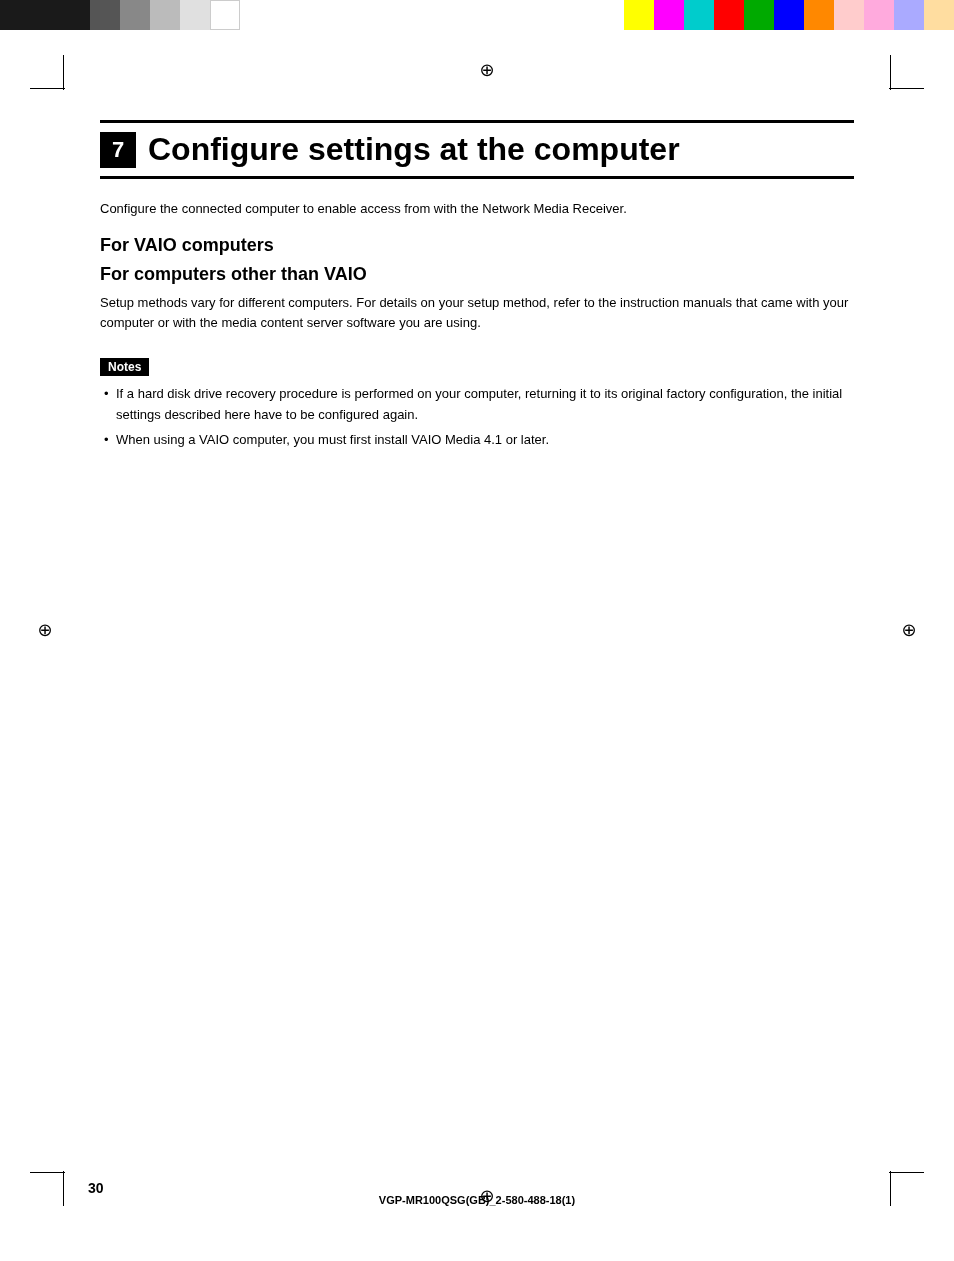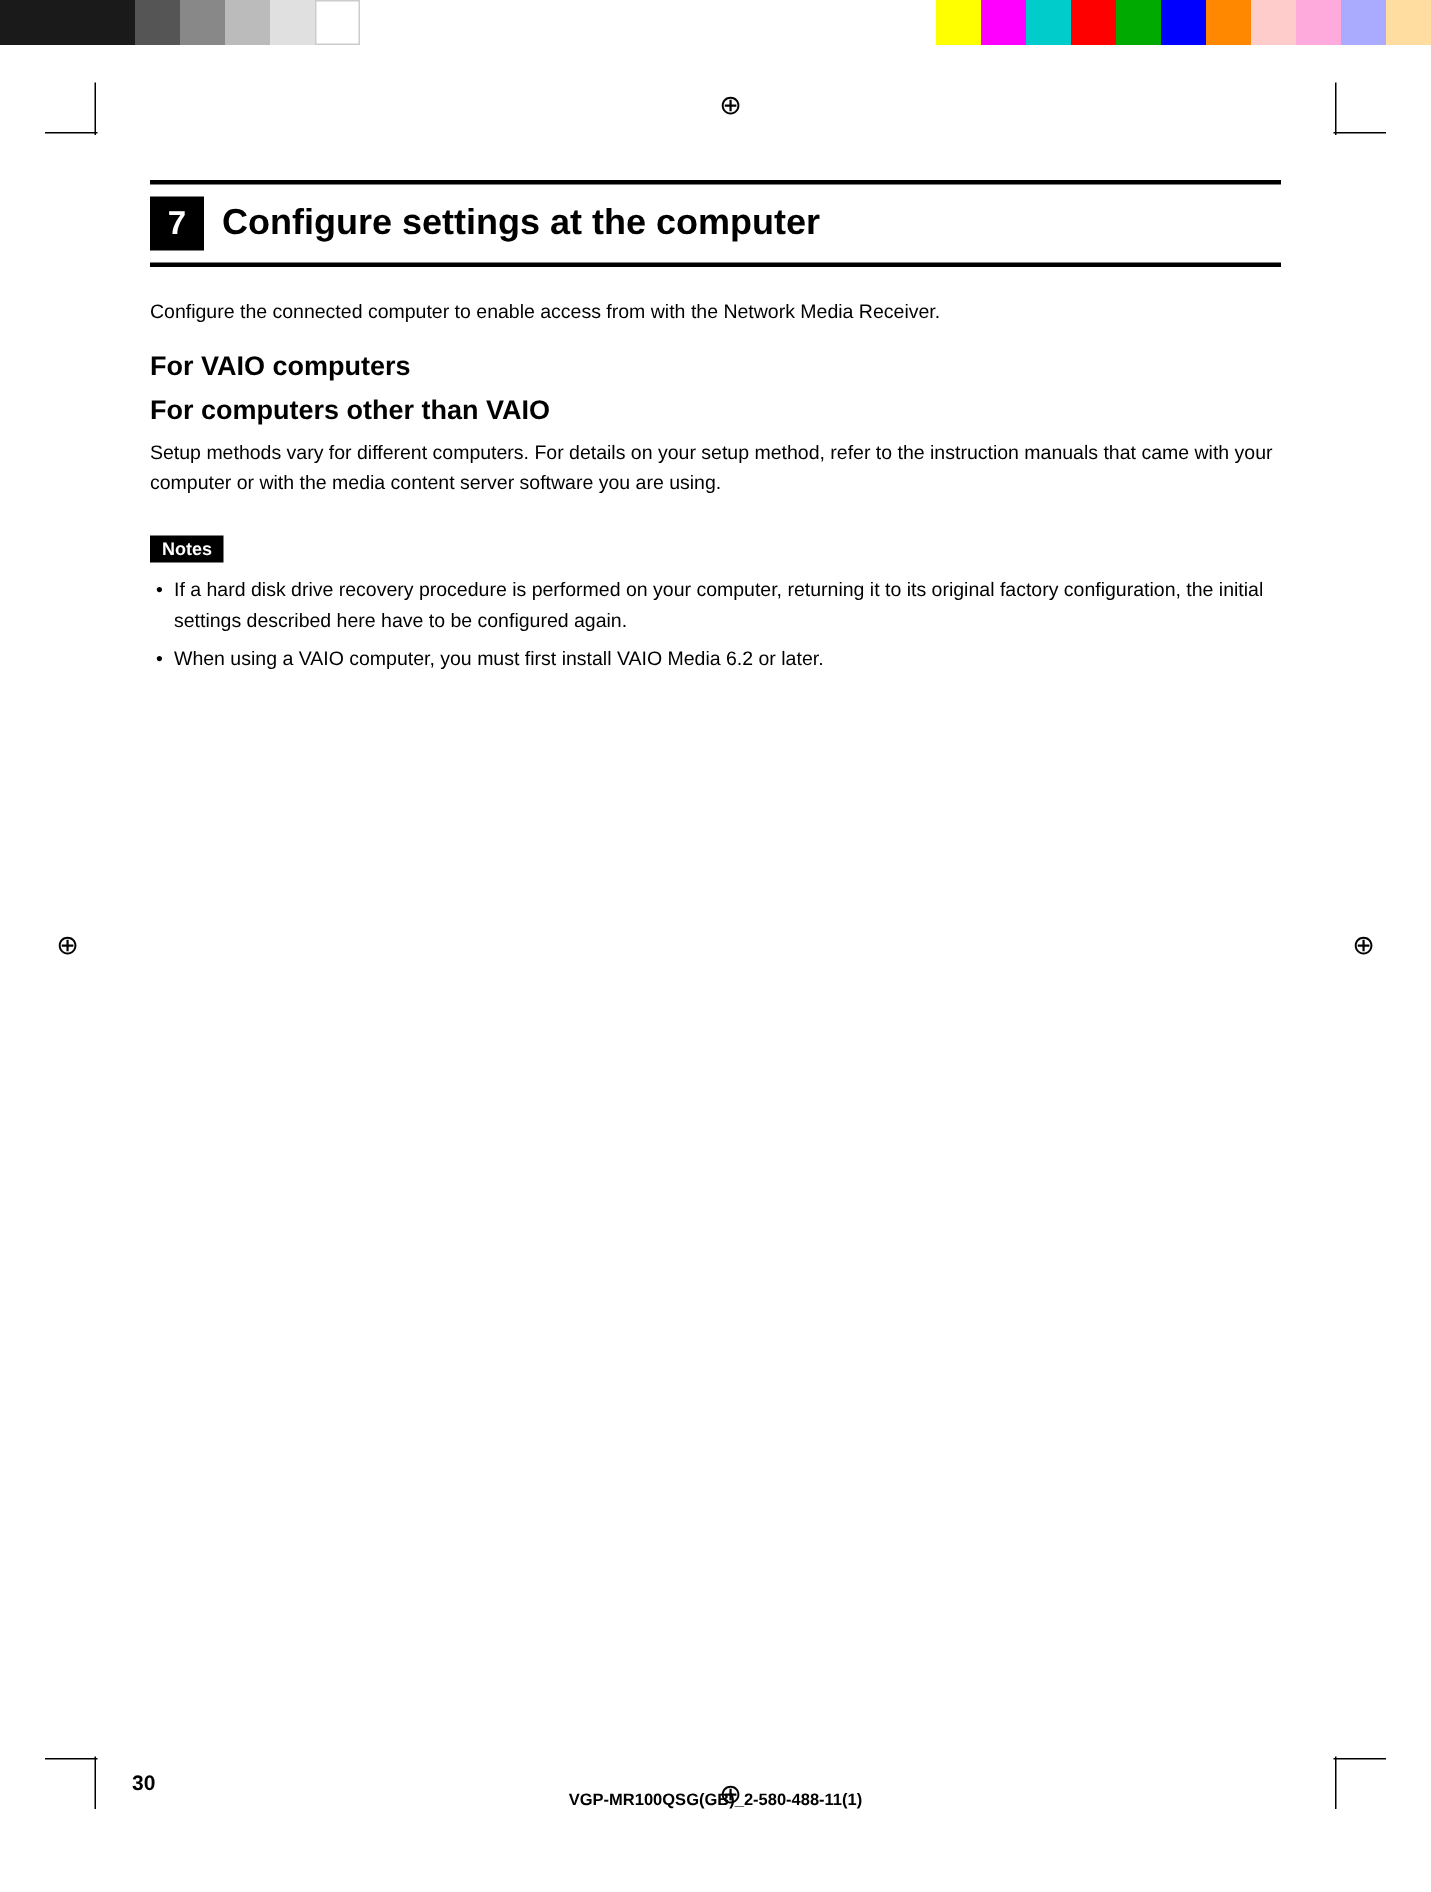--- a/index.html
+++ b/index.html
@@ -82,21 +82,21 @@
       width: 36px;
       height: 36px;
       display: flex;
       align-items: center;
       justify-content: center;
       margin-right: 12px;
       flex-shrink: 0;
     }
 
     .chapter-title {
-      font-size: 24px;
+      font-size: 32px;
       font-weight: bold;
       color: #000;
     }
 
     .intro-text {
       font-size: 13px;
       margin-bottom: 16px;
       line-height: 1.5;
     }
 
@@ -303,23 +303,23 @@
     <h3 class="section-heading">For computers other than VAIO</h3>
     <div class="section-body">
       <p>Setup methods vary for different computers. For details on your setup method, refer to the instruction manuals that came with your computer or with the media content server software you are using.</p>
     </div>
   </div>
 
   <div class="notes-container">
     <div class="notes-badge">Notes</div>
     <ul class="notes-list">
       <li>If a hard disk drive recovery procedure is performed on your computer, returning it to its original factory configuration, the initial settings described here have to be configured again.</li>
-      <li>When using a VAIO computer, you must first install VAIO Media 6.2 or later.</li>
+      <li>When using a VAIO computer, you must first install VAIO Media 4.1 or later.</li>
     </ul>
   </div>
 
 </div>
 
 <div class="page-number">30</div>
 
 <div class="footer-text">
-  <span>VGP-MR100QSG(GB)_2-580-488-</span><span style="font-weight:bold;">11</span><span>(1)</span>
+  <span>VGP-MR100QSG(GB)_2-580-488-</span><span style="font-weight:bold;">18</span><span>(1)</span>
 </div>
 
 </body></html>

